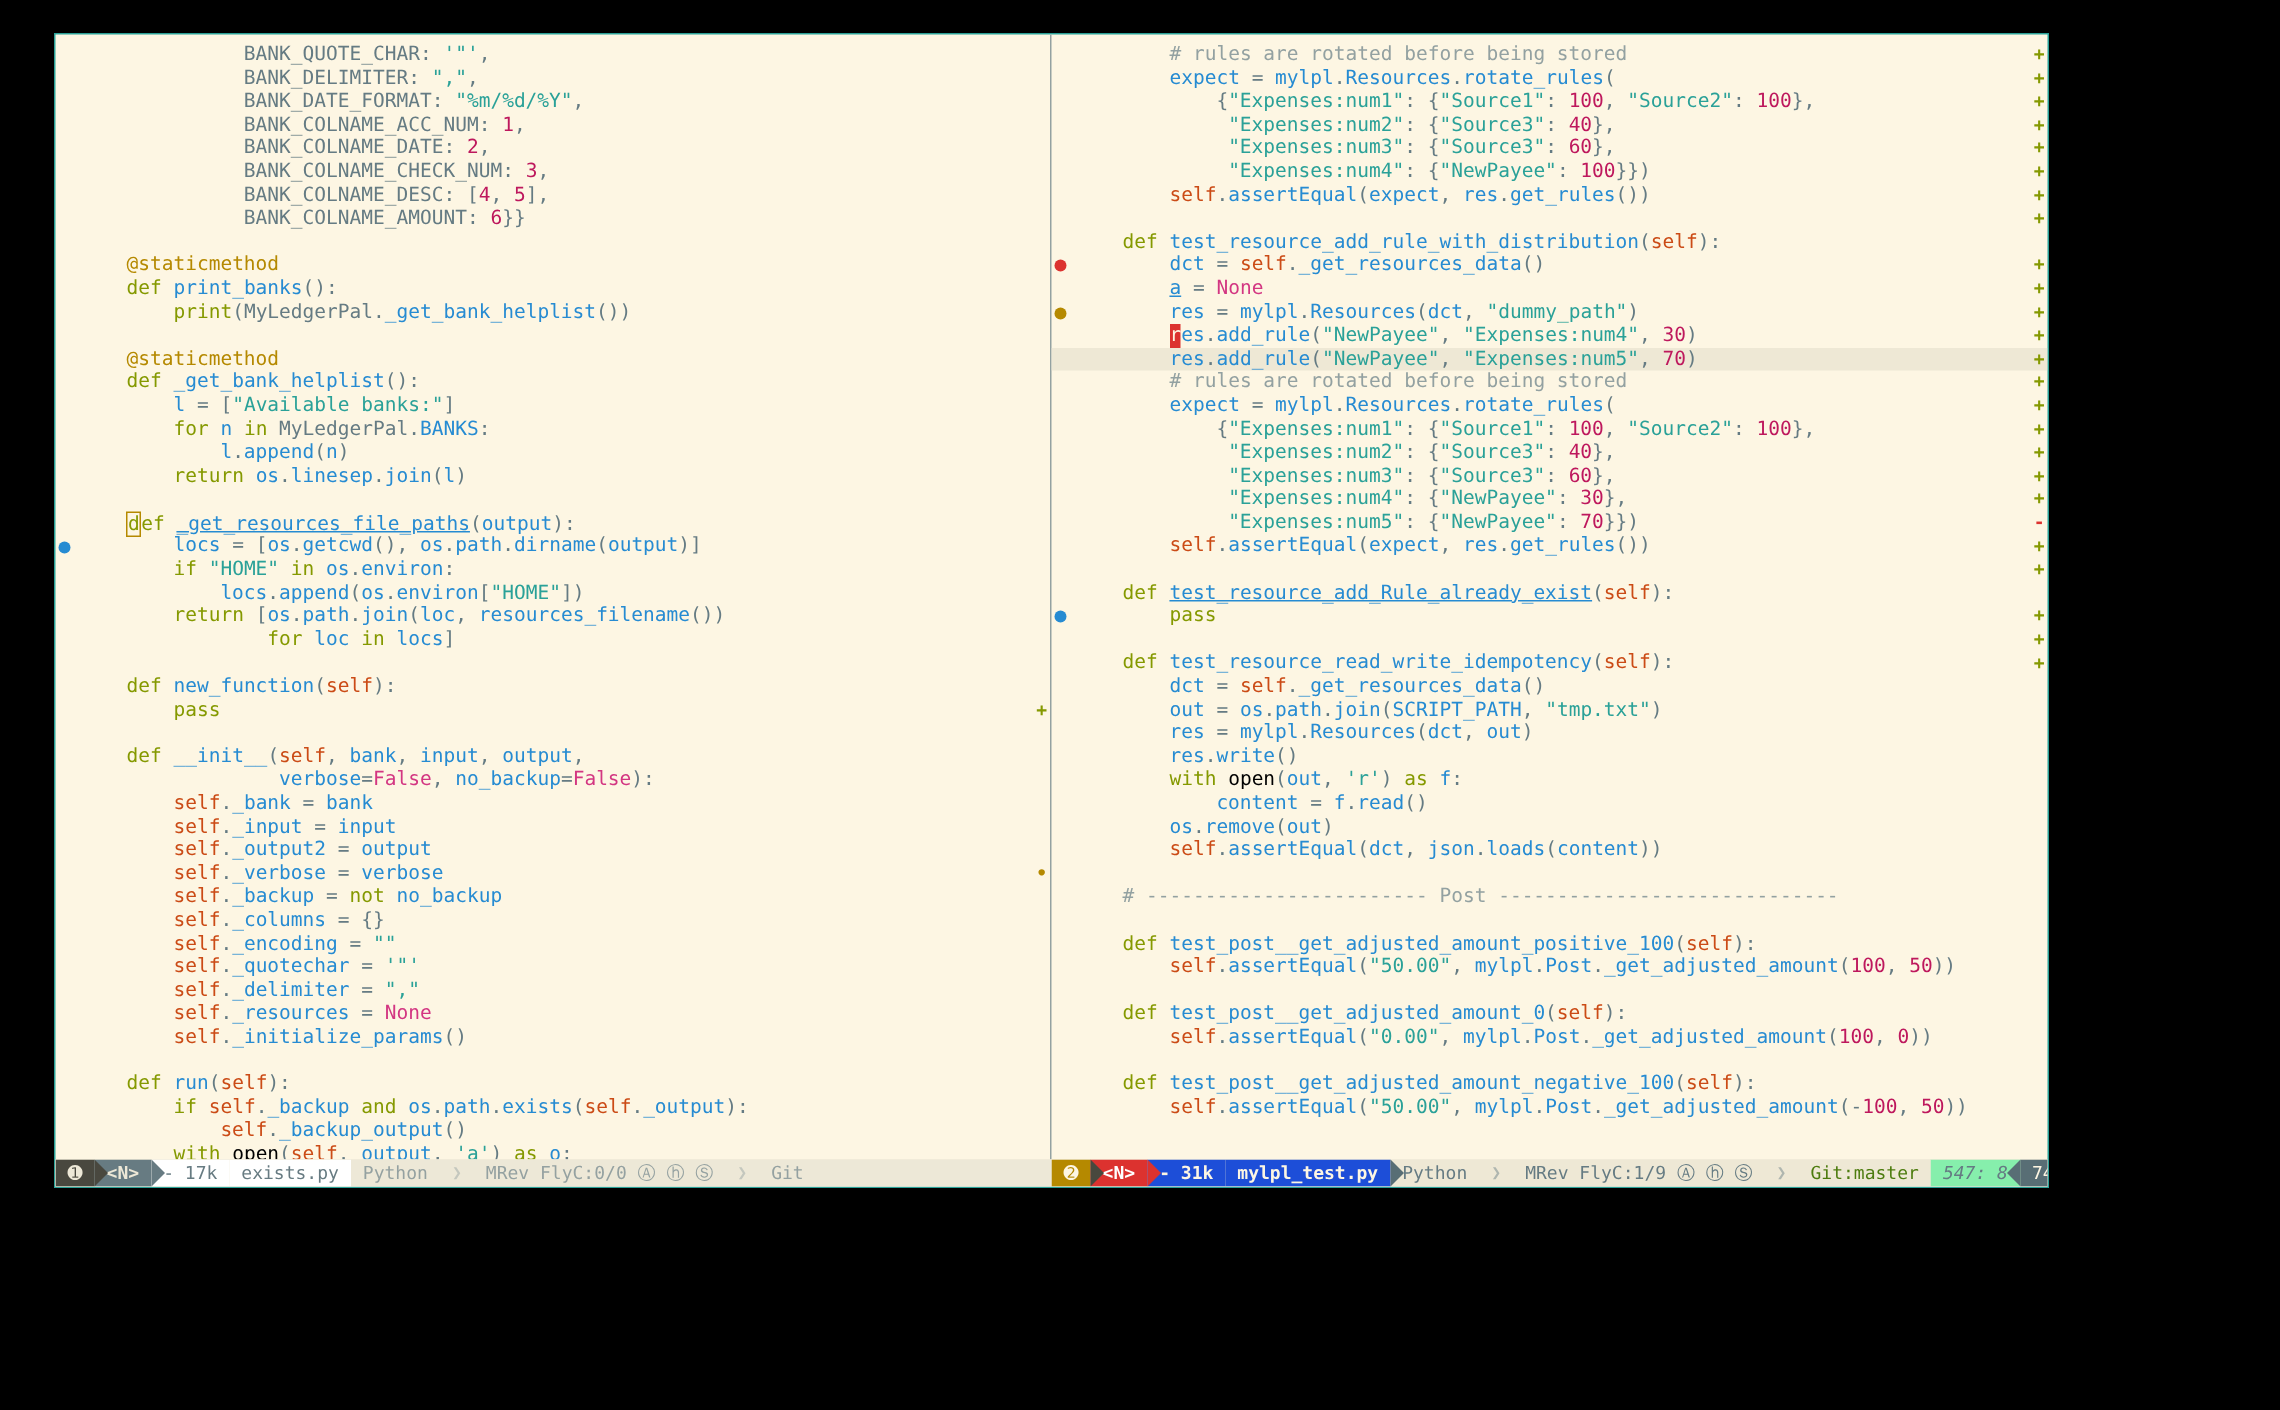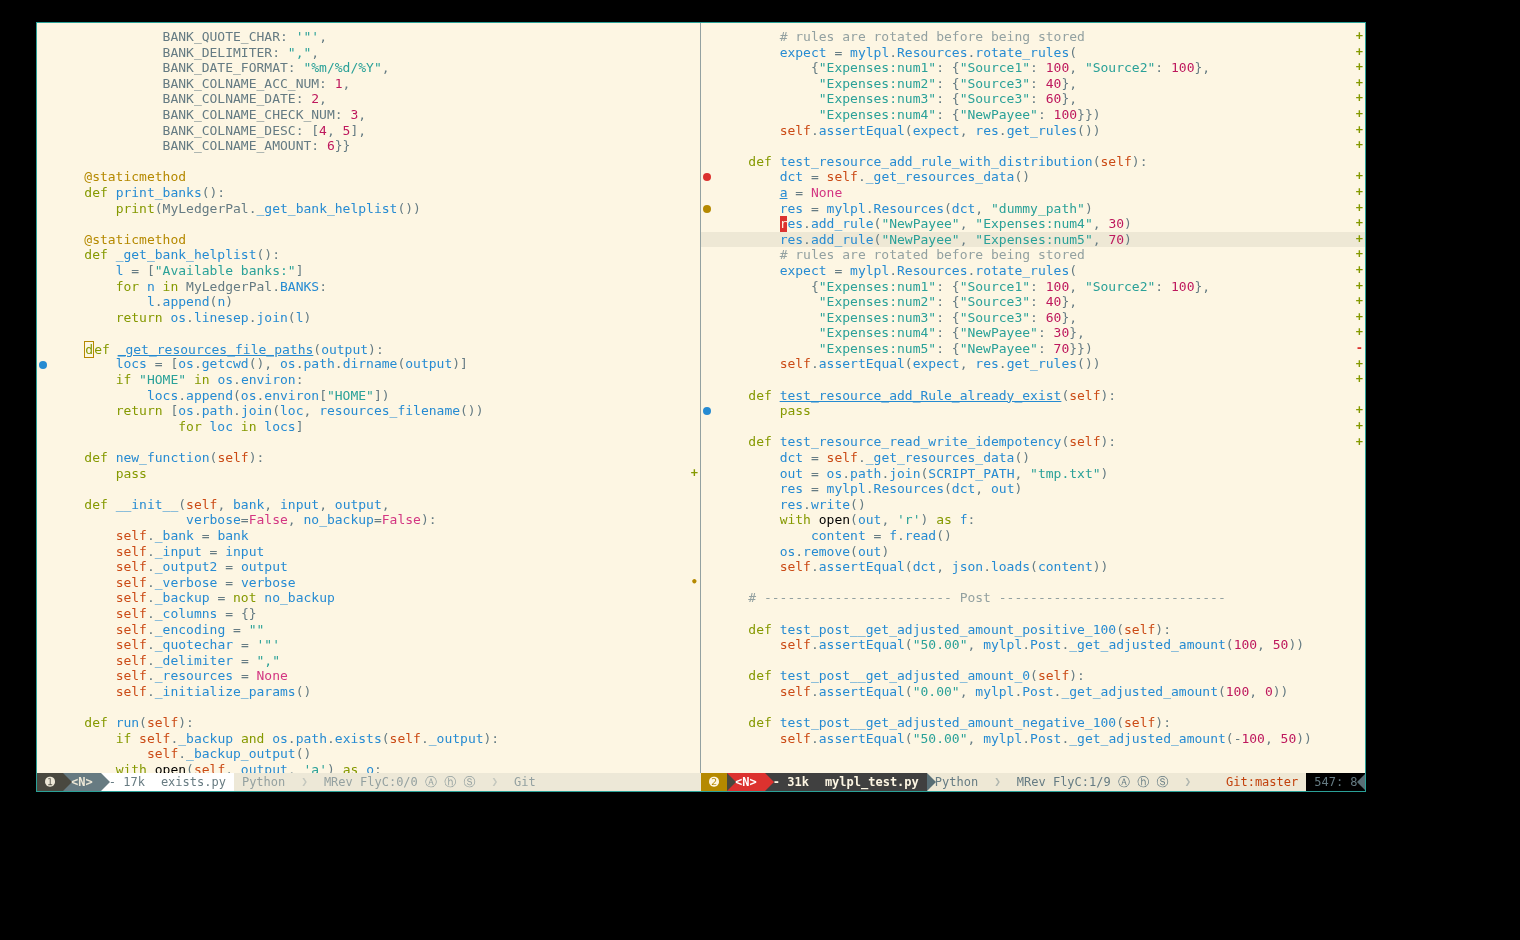--- a/index.html
+++ b/index.html
@@ -94,21 +94,21 @@
     align-items: center;
     overflow: hidden;
     position: relative;
     background: #eee8d5;
   }
   .modeline .seg { padding: 0 8px; height: 18px; line-height: 18px; white-space: nowrap; position: relative; }
   .seg-icon-dark { background: #49483e; color: #eee8d5; }
   .seg-vim-inactive { background: #657b83; color: #eee8d5; font-weight: bold; }
   .seg-vim-active   { background: #dc322f; color: #ffffff; font-weight: bold; }
   .seg-file-inactive { background: #ffffff; color: #657b83; }
-  .seg-file-active   { background: #404040; color: #fdf6e3; font-weight: bold; }
+  .seg-file-active   { background: #1d4ed8; color: #fdf6e3; font-weight: bold; }
   .arrow-r::after {
     content: "";
     position: absolute;
     right: -9px; top: 0;
     border-top: 9px solid transparent;
     border-bottom: 9px solid transparent;
     border-left: 9px solid currentColor;
     z-index: 2;
   }
   .seg-icon-dark.arrow-r::after { border-left-color: #49483e; }
@@ -120,26 +120,26 @@
     content: "";
     position: absolute;
     left: -9px; top: 0;
     border-top: 9px solid transparent;
     border-bottom: 9px solid transparent;
     border-right: 9px solid currentColor;
     z-index: 2;
   }
   .seg-tail-inactive { color: #93a1a1; }
   .seg-tail-active   { color: #657b83; }
-  .seg-pos { margin-left: auto; background: #000000; color: #657b83; }
+  .seg-pos { margin-left: auto; background: #86efac; color: #657b83; font-style: italic; }
   .seg-pct { background: #586e75; color: #fdf6e3; }
   .seg-pct.arrow-l::before { border-right-color: #586e75; }
   .seg-pos.arrow-l::before { border-right-color: #eee8d5; }
   .modeline.inactive { filter: grayscale(0.1); }
-  .git-faint { color: #c2410c; margin-left: 19px; }
+  .git-faint { color: #4d7c0f; }
 </style>
 </head>
 <body>
 
 <div class="terminal">
   <div class="split">
 
     <div class="pane left">
       <div class="gutter gutter-l" id="gutter-left-l">
           <span class="fringe-dot dot-blue" style="top: 337.6px;"></span>

